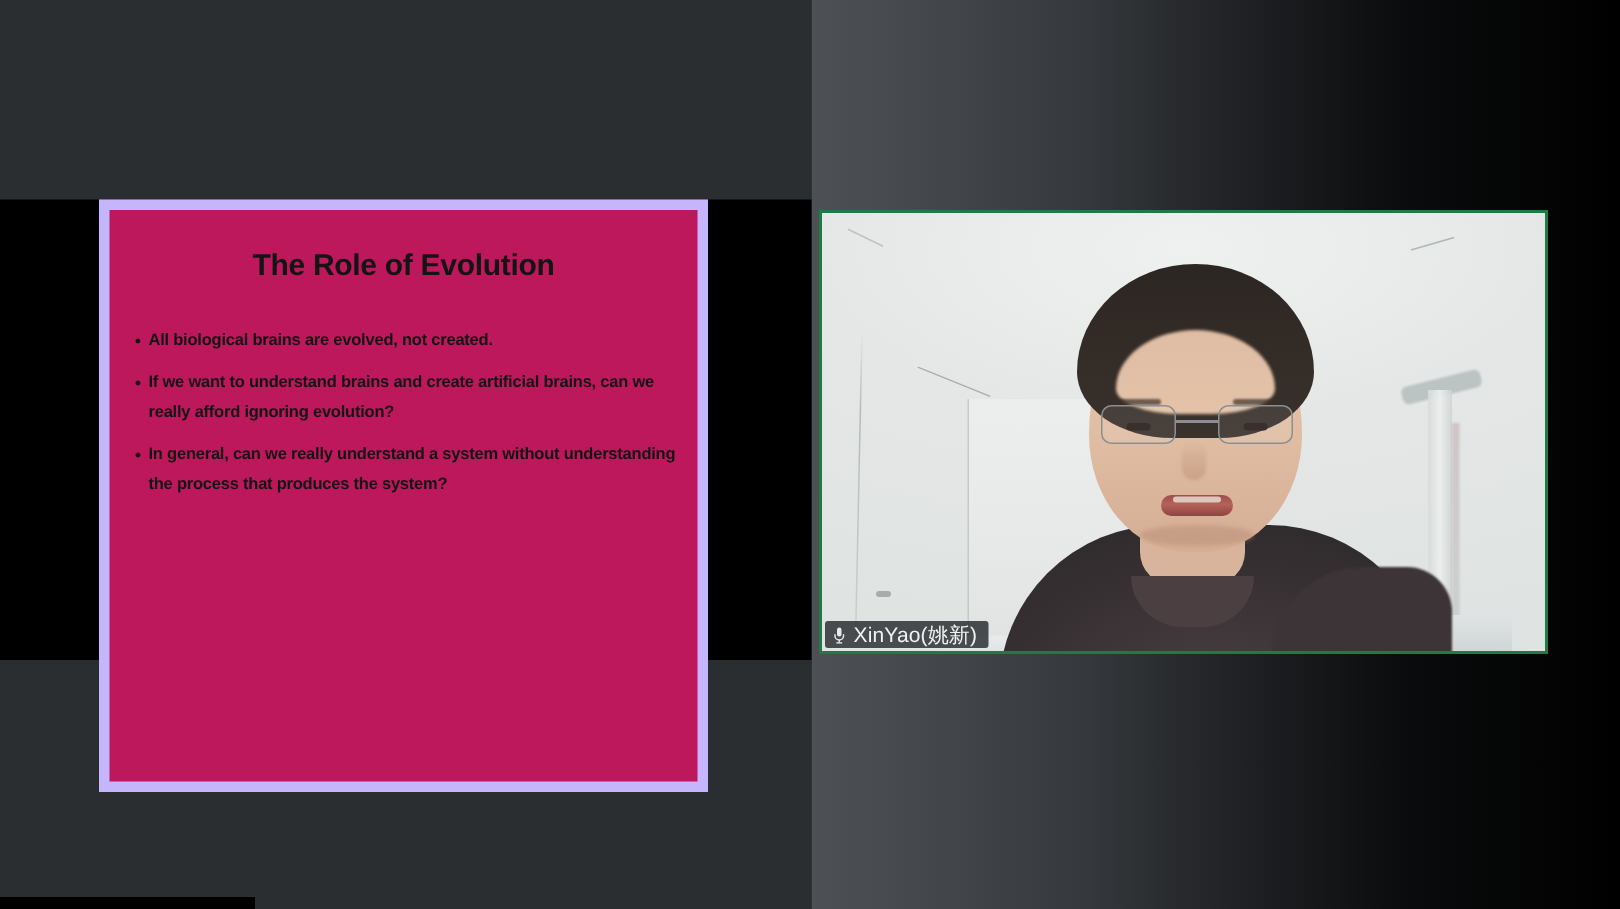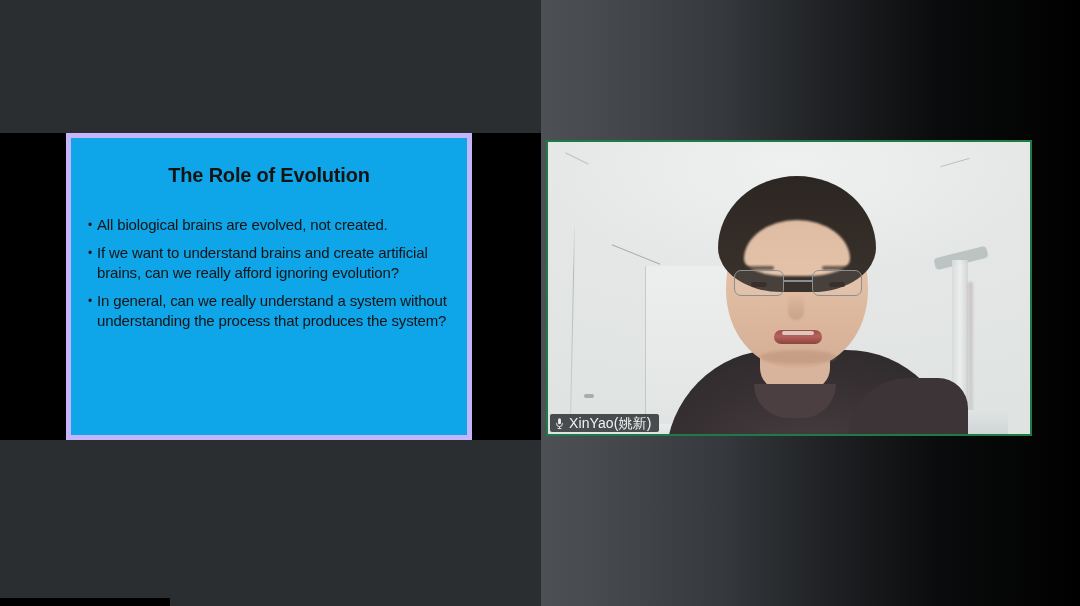--- a/index.html
+++ b/index.html
@@ -35,23 +35,23 @@
   
   .share-region {
     position:absolute;
     left:0; top:133px;
     width:541px; height:307px;
     background:#000;
   }
   .slide {
     position:absolute;
     left:66px; top:0px;
-    width:406px; height:307px;
-    background:#0ea5e9;
-    border:5px solid #c4b5fd;
+    width:406px; height:395px;
+    background:#be185d;
+    border:7px solid #c4b5fd;
     overflow:hidden;
   }
   .slide-title {
     margin-top:26px;
     text-align:center;
     font-size:20px;
     font-weight:bold;
     color:#141414;
     letter-spacing:-0.2px;
   }
@@ -64,23 +64,23 @@
     margin-bottom:7px;
   }
   .bullet-dot {
     flex:0 0 14px;
     font-size:12px;
     line-height:20px;
     color:#141414;
     text-align:center;
   }
   .bullet-text {
-    font-size:15px;
+    font-size:11px;
     line-height:20.5px;
-    font-weight:normal;
+    font-weight:bold;
     color:#141414;
     letter-spacing:-0.15px;
   }
 
   
   .video-tile {
     position:absolute;
     left:546px; top:140px;
     width:486px; height:296px;
     border:2px solid #1f7a45;

